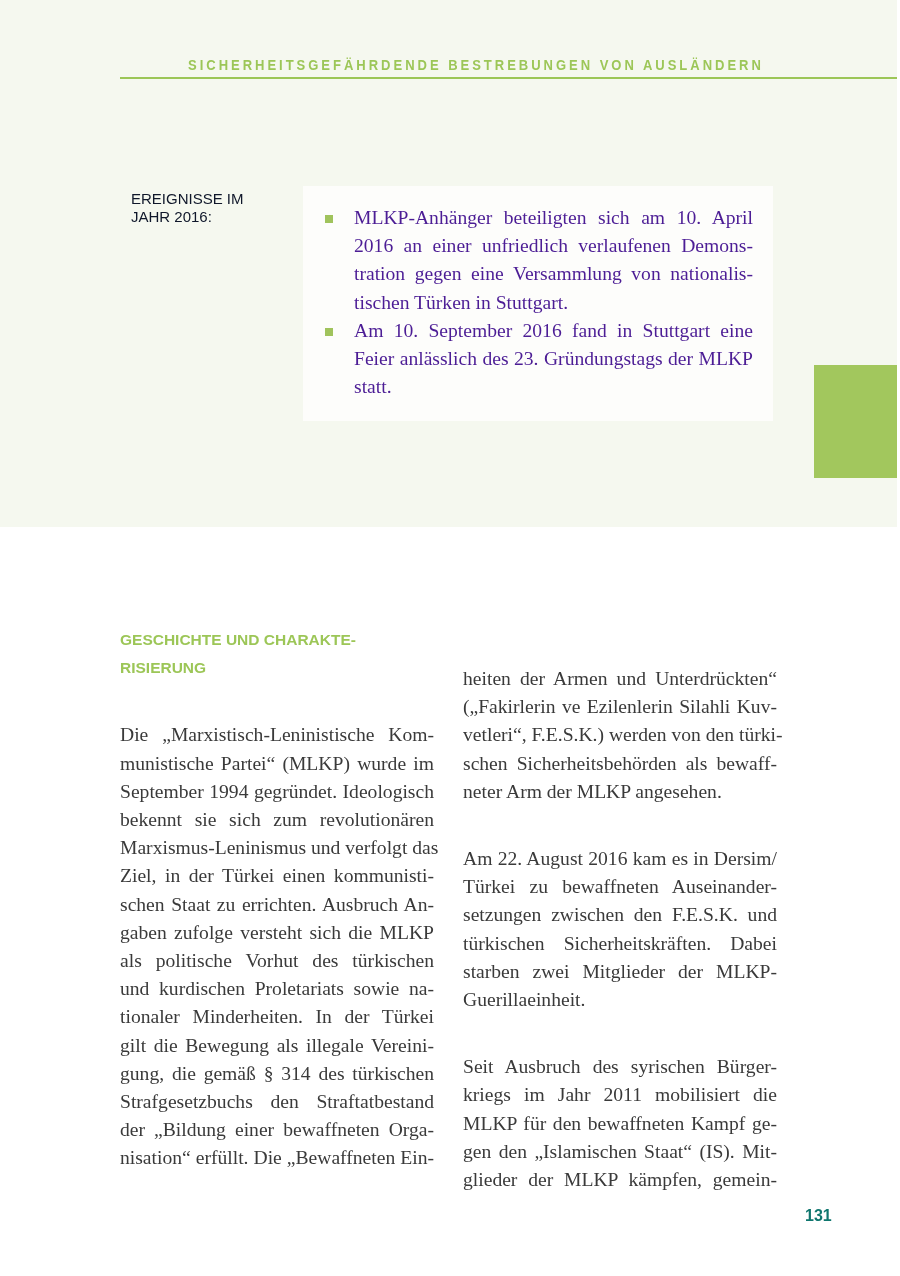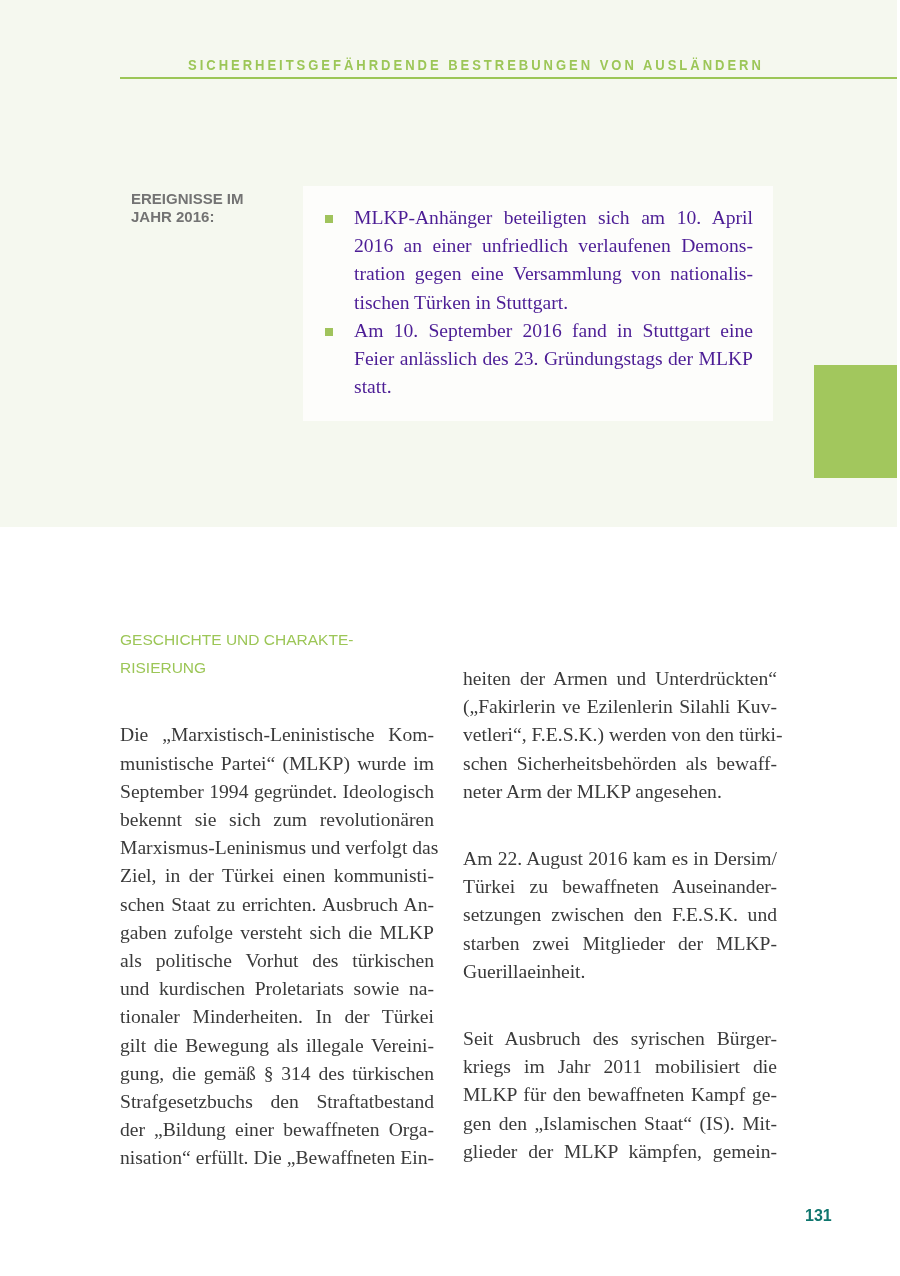--- a/index.html
+++ b/index.html
@@ -16,22 +16,22 @@
       font-size: 14px; letter-spacing: 3.2px; color: #9cc657;
       transform: scaleX(0.93); transform-origin: left top;
       white-space: nowrap;
     }
     .head-rule {
       position: absolute; left: 120px; top: 77px; width: 777px; height: 2px;
       background: #9cc657;
     }
     .events-label {
       position: absolute; left: 131px; top: 190px; width: 150px;
-      font-family: "Liberation Sans", sans-serif; font-weight: bold;
-      font-size: 15px; line-height: 18px; color: #737373;
+      font-family: "Liberation Sans", sans-serif; font-weight: normal;
+      font-size: 15px; line-height: 18px; color: #0f172a;
     }
     .events-label span { display: block; }
     .events-box {
       position: absolute; left: 303px; top: 186px; width: 470px; height: 235px;
       background: #fdfdfb;
       padding: 18px 20px 0 22px;
     }
     .events-list { list-style: none; }
     .event-item {
       position: relative; padding-left: 29px;
@@ -48,21 +48,21 @@
     }
 
     .column {
       position: absolute; top: 626px; width: 314px;
       font-size: 19.6px; line-height: 28.2px; color: #3a3a3a;
       text-align: justify; hyphens: manual;
     }
     .col-left { left: 120px; }
     .col-right { left: 463px; }
     .section-heading {
-      font-family: "Liberation Sans", sans-serif; font-weight: normal;
+      font-family: "Liberation Sans", sans-serif; font-weight: bold;
       font-size: 15.5px; line-height: 28.2px; color: #9cc657;
     }
     .section-heading span { display: block; }
     .para { margin-bottom: 28px; margin-top: 39px; }
     .para:last-child { margin-bottom: 0; }
     .line { display: block; text-align: justify; text-align-last: justify; white-space: nowrap; }
     .line.last { text-align-last: left; font-family: Liberation Serif, serif; }
 
     .page-number {
       position: absolute; left: 805px; top: 1207px;
@@ -133,20 +133,21 @@
     <span class="line">heiten der Armen und Unterdrückten“</span>
     <span class="line">(„Fakirlerin ve Ezilenlerin Silahli Kuv-</span>
     <span class="line">vetleri“, F.E.S.K.) werden von den türki-</span>
     <span class="line">schen Sicherheitsbehörden als bewaff-</span>
     <span class="line last">neter Arm der MLKP angesehen.</span>
   </div>
   <div class="para">
     <span class="line">Am 22. August 2016 kam es in Dersim/</span>
     <span class="line">Türkei zu bewaffneten Auseinander-</span>
     <span class="line">setzungen zwischen den F.E.S.K. und</span>
+    <span class="line">türkischen Sicherheitskräften. Dabei</span>
     <span class="line">starben zwei Mitglieder der MLKP-</span>
     <span class="line last">Guerillaeinheit.</span>
   </div>
   <div class="para">
     <span class="line">Seit Ausbruch des syrischen Bürger-</span>
     <span class="line">kriegs im Jahr 2011 mobilisiert die</span>
     <span class="line">MLKP für den bewaffneten Kampf ge-</span>
     <span class="line">gen den „Islamischen Staat“ (IS). Mit-</span>
     <span class="line">glieder der MLKP kämpfen, gemein-</span>
   </div>

